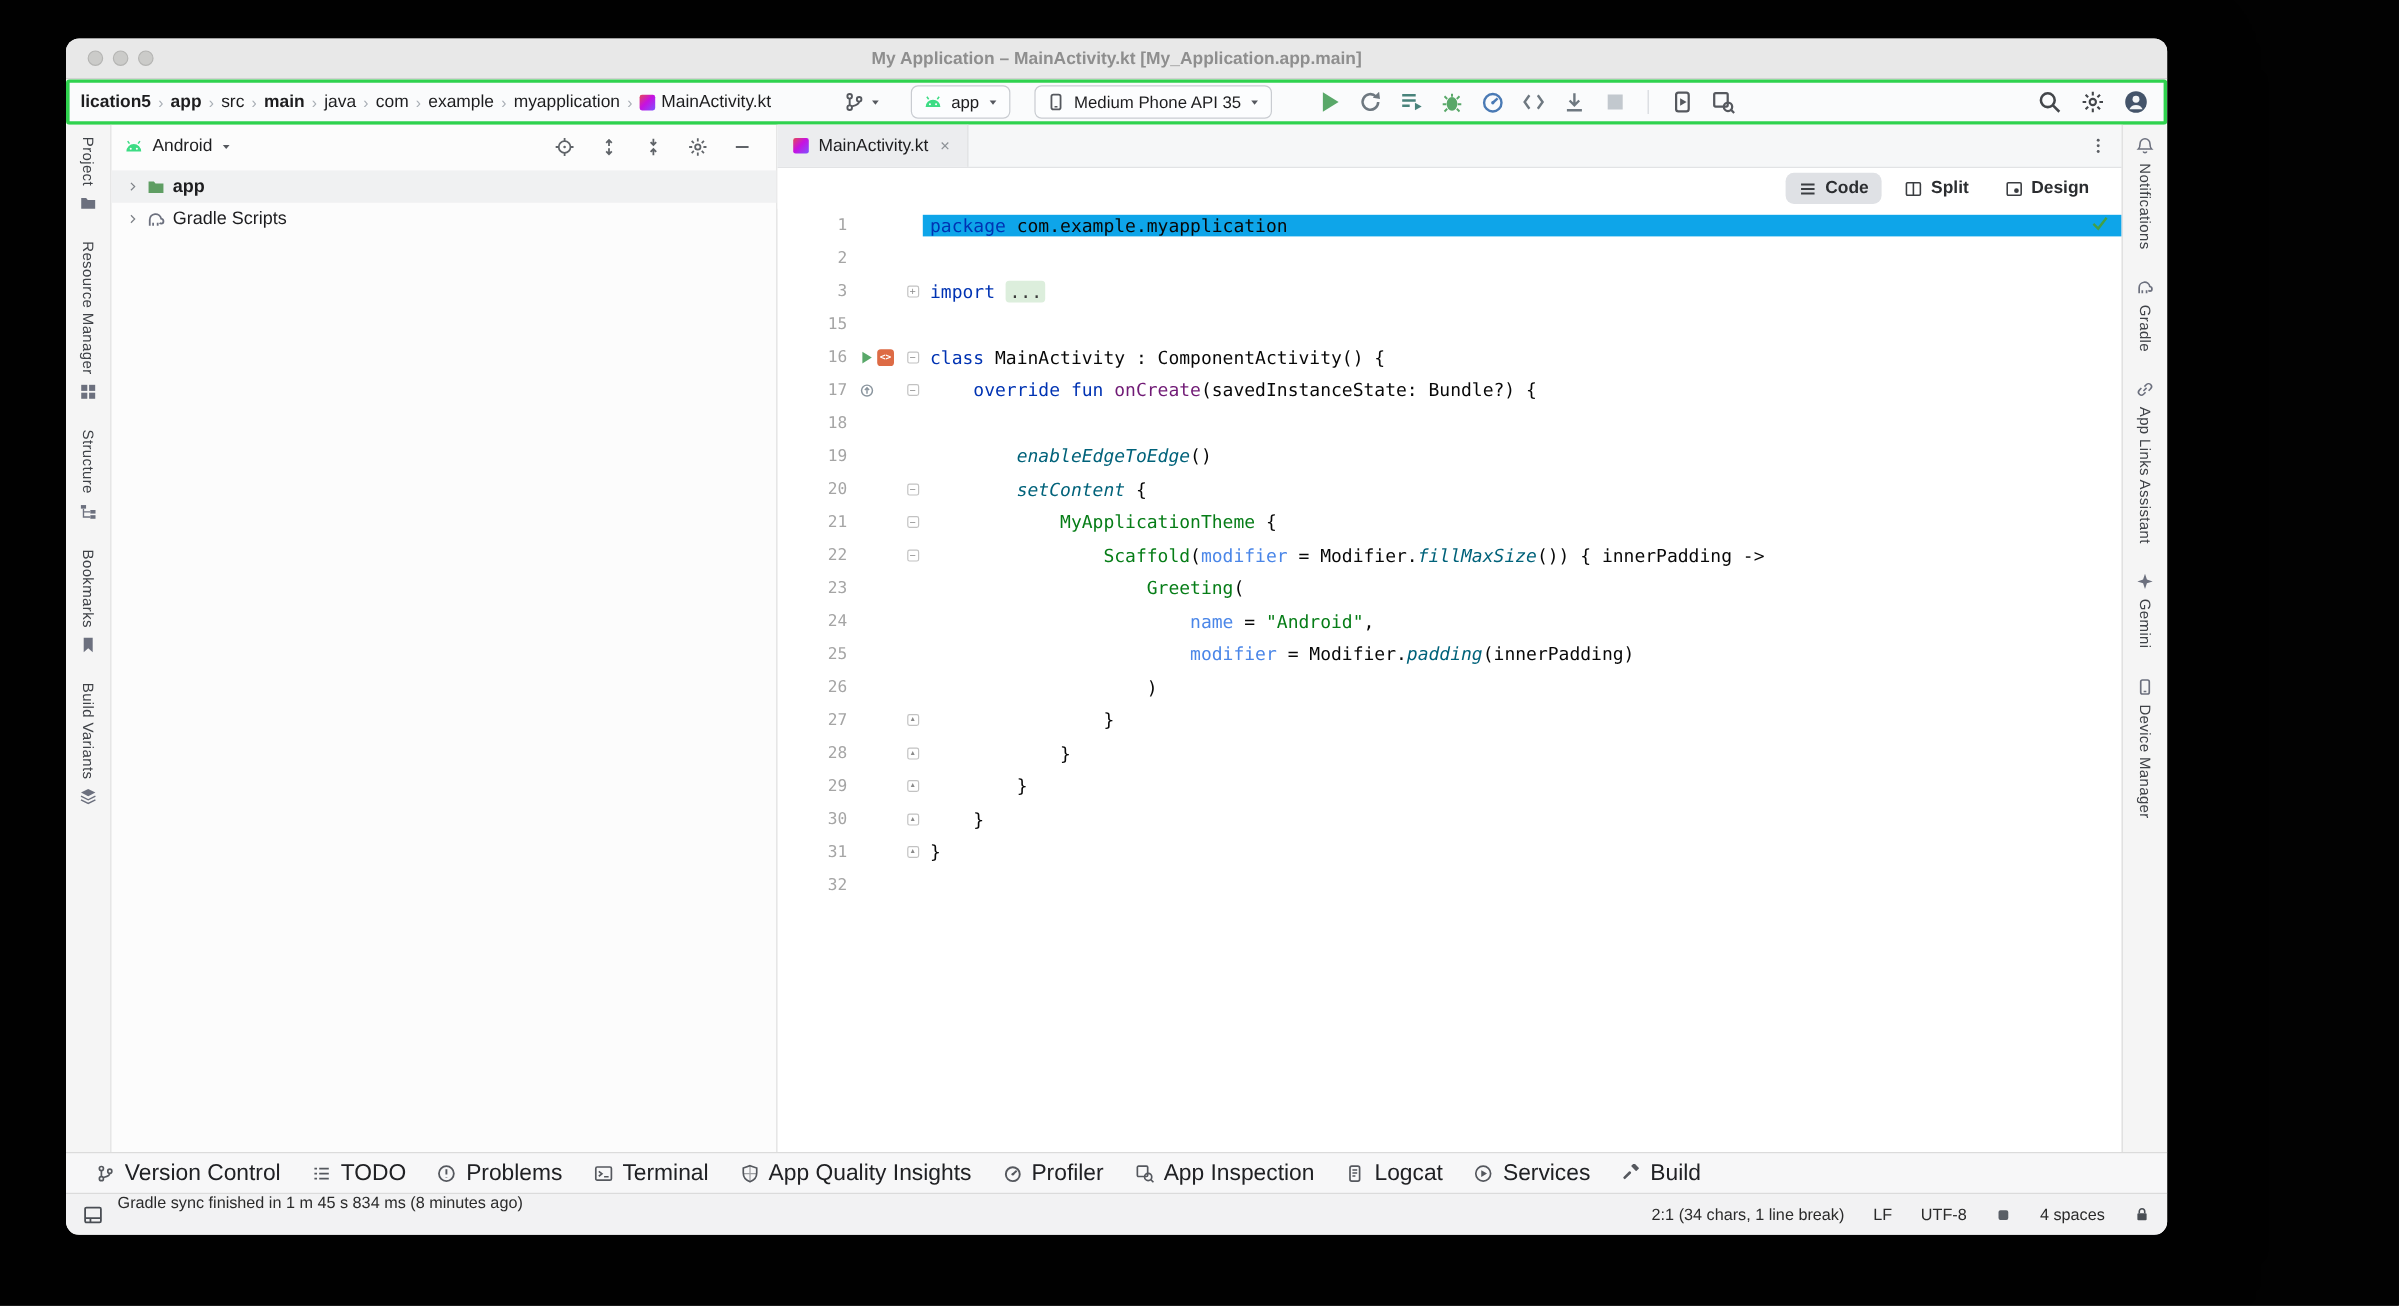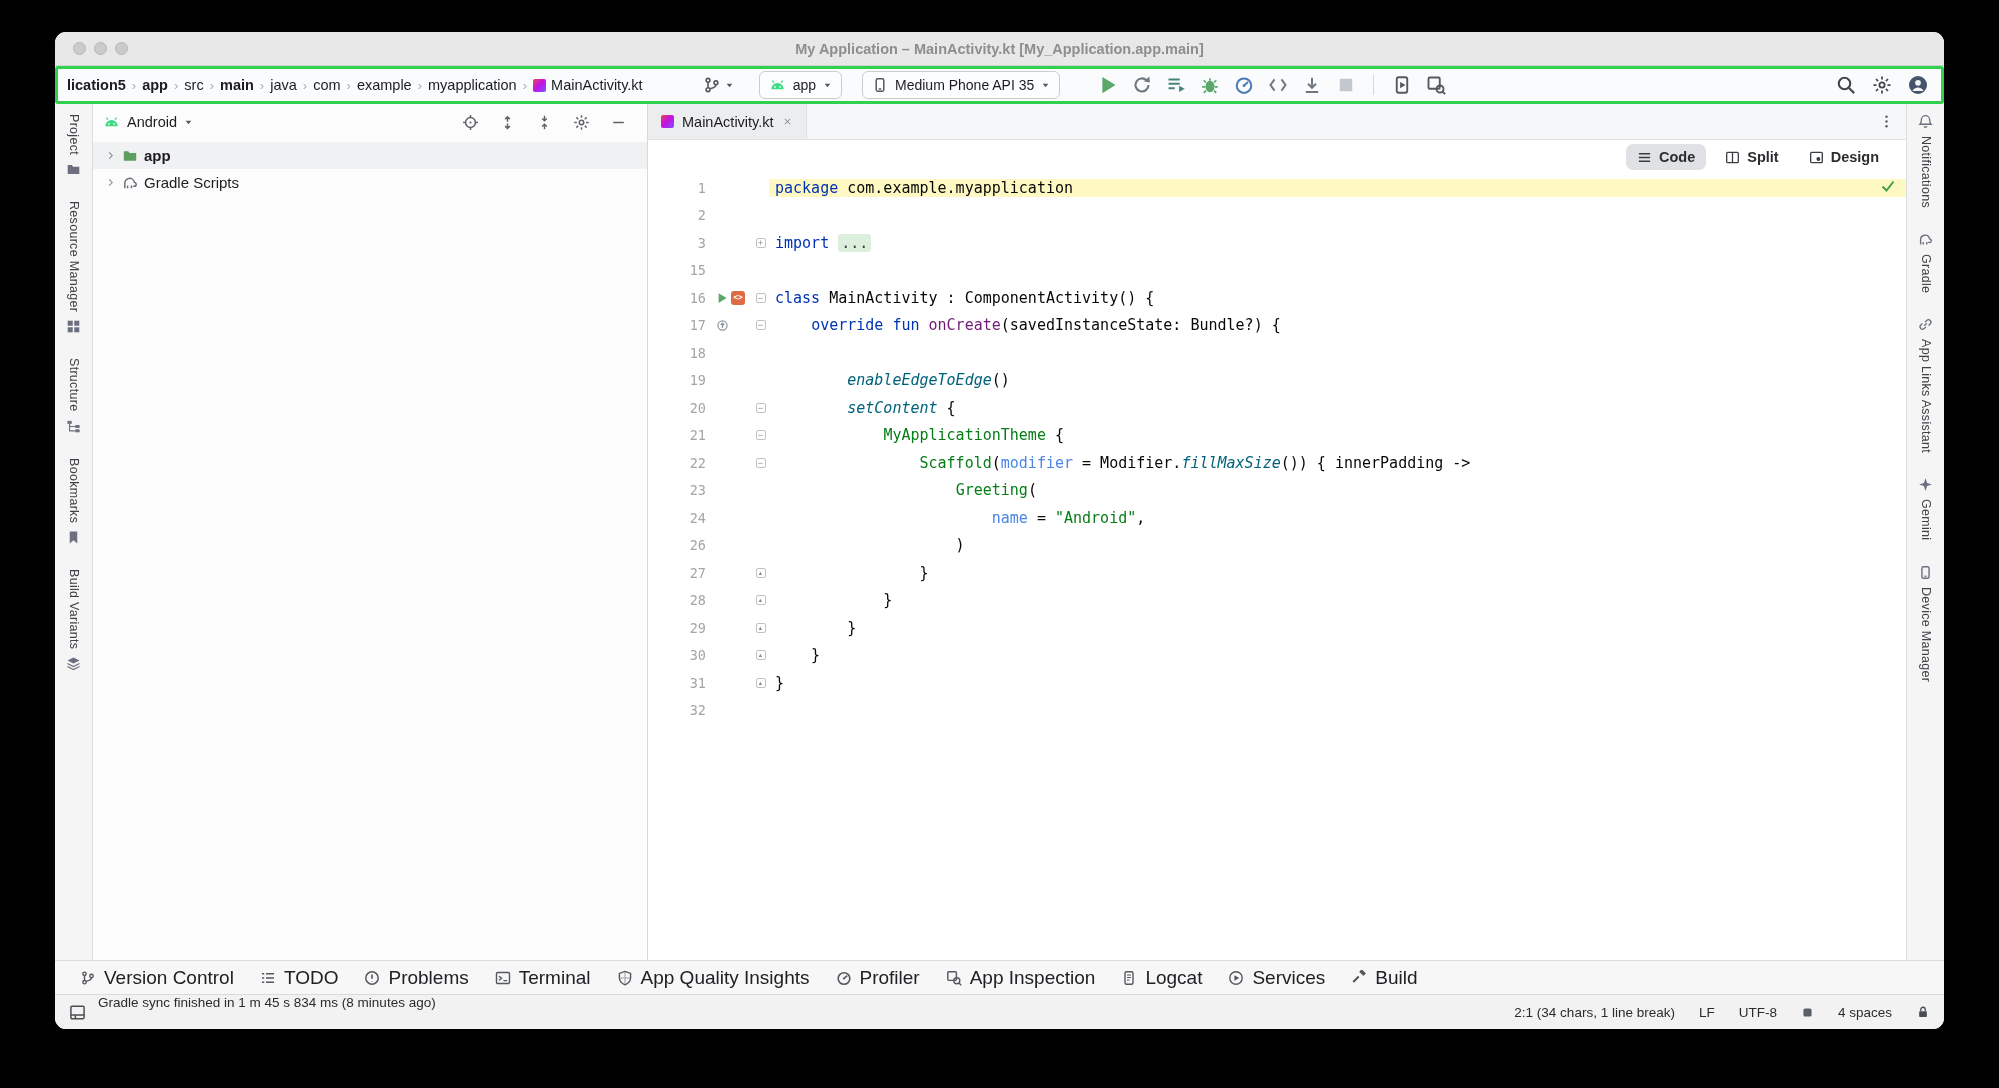--- a/index.html
+++ b/index.html
@@ -1,19 +1,19 @@
 <!DOCTYPE html>
 <html><head>
 <meta charset="utf-8">
 <style>
   * { margin:0; padding:0; box-sizing:border-box; }
   html,body { background:#000; }
   body { font-family:"Liberation Sans", sans-serif; }
   .stage { position:relative; width:1999px; height:1088px; background:#020202; overflow:hidden; }
-  .window { position:absolute; left:55px; top:32px; width:1889px; height:997px; background:#fff;
+  .window { position:absolute; left:55px; top:32px; width:1751px; height:997px; background:#fff;
             border-radius:11px; overflow:hidden; display:flex; flex-direction:column;
             box-shadow:0 25px 70px rgba(0,0,0,.6); }
 
   
   .titlebar { height:34px; flex:0 0 auto; background:#E8E8E8; border-bottom:1px solid #D2D2D2;
               display:flex; align-items:center; position:relative; }
   .traffic { position:absolute; left:18px; display:flex; gap:8px; }
   .light { width:13px; height:13px; border-radius:50%; background:#CBCBC9; border:1px solid #B5B5B3; }
   .wtitle { flex:1; text-align:center; font-size:14.5px; font-weight:700; color:#8E8E8E; }
 
@@ -72,21 +72,21 @@
   .viewmode .icn { color:#3A3D41; }
 
   .code-wrap { position:relative; flex:1; overflow:hidden;
                font-family:"DejaVu Sans Mono","Liberation Mono",monospace; font-size:15px; }
   .inspect-check { position:absolute; top:4px; right:10px; color:#43A047; }
   .cl { display:flex; height:27.5px; align-items:center; white-space:pre; }
   .num { flex:0 0 58px; text-align:right; color:#A5A5A5; font-size:13.5px; }
   .gic { flex:0 0 46px; display:flex; align-items:center; gap:3px; padding-left:10px; }
   .fold { flex:0 0 17px; display:flex; align-items:center; justify-content:center; }
   .ct { flex:1; padding-left:6px; color:#080808; }
-  .cl.sel .ct { background:#fef9c3; }
+  .cl.sel .ct { background:#0ea5e9; }
   .tk-k { color:#0033B3; }
   .tk-p { color:#080808; }
   .tk-f { color:#701a75; }
   .tk-i { color:#00627A; font-style:italic; }
   .tk-c { color:#067D17; }
   .tk-s { color:#067D17; }
   .tk-n { color:#4A86E8; }
   .tk-fold { background:#DCEEDC; border-radius:3px; padding:0 3px; color:#3B3B3B; }
   .fm { width:10px; height:10px; border:1px solid #C2C2C2; background:#FFF; color:#8A8A8A;
         font-size:9px; line-height:8px; text-align:center; border-radius:2px; display:inline-block;
@@ -579,20 +579,26 @@
        <span class="fold"></span>
        <span class="ct"><span class="tk-p">                    </span><span class="tk-c">Greeting</span><span class="tk-p">(</span></span>
      </div>
               <div class="cl">
        <span class="num">24</span>
        <span class="gic"></span>
        <span class="fold"></span>
        <span class="ct"><span class="tk-p">                        </span><span class="tk-n">name</span><span class="tk-p"> = </span><span class="tk-s">"Android"</span><span class="tk-p">,</span></span>
      </div>
               <div class="cl">
+       <span class="num">25</span>
+       <span class="gic"></span>
+       <span class="fold"></span>
+       <span class="ct"><span class="tk-p">                        </span><span class="tk-n">modifier</span><span class="tk-p"> = Modifier.</span><span class="tk-i">padding</span><span class="tk-p">(innerPadding)</span></span>
+     </div>
+              <div class="cl">
        <span class="num">26</span>
        <span class="gic"></span>
        <span class="fold"></span>
        <span class="ct"><span class="tk-p">                    )</span></span>
      </div>
               <div class="cl">
        <span class="num">27</span>
        <span class="gic"></span>
        <span class="fold"><span class="fm fe">▴</span></span>
        <span class="ct"><span class="tk-p">                }</span></span>

